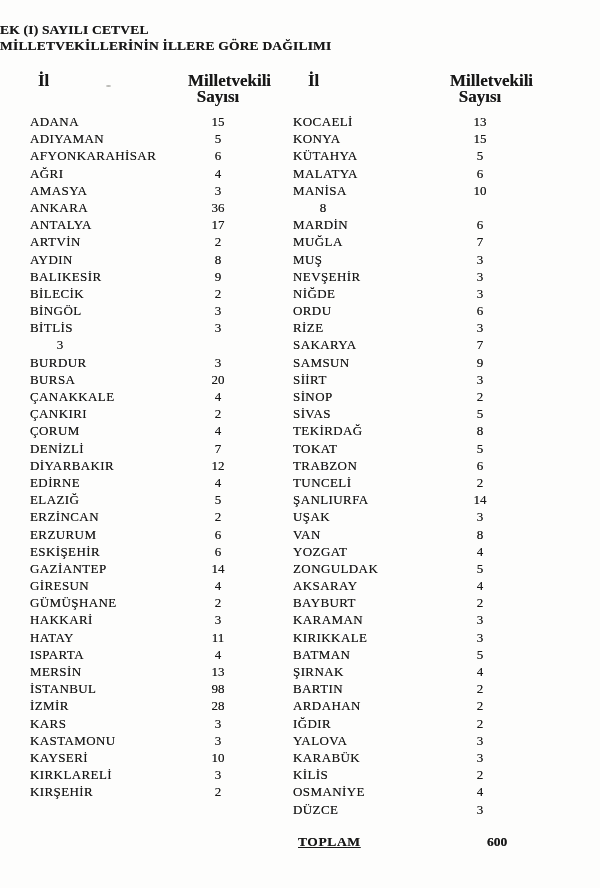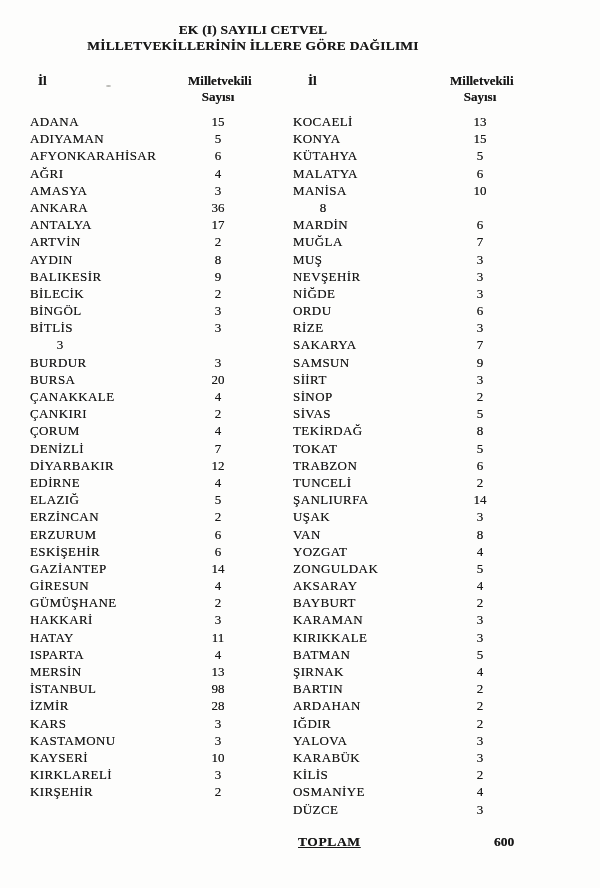--- a/index.html
+++ b/index.html
@@ -11,21 +11,21 @@
     overflow: hidden;
   }
   .page {
     position: relative;
     width: 600px; height: 888px;
     text-shadow: 0 0 0.6px rgba(25,25,25,0.65);
   }
   .doc-title {
     position: absolute;
     top: 22px; left: 0; width: 506px;
-    text-align: center;
+    text-align: left;
     font-weight: bold;
     font-size: 13.5px;
     line-height: 16px;
     letter-spacing: 0.2px;
   }
   .speck {
     position: absolute;
     left: 106px; top: 85px;
     width: 5px; height: 2px;
     background: #b9b9b4;
@@ -34,21 +34,21 @@
   .colgroup {
     position: absolute;
     top: 73px;
     font-size: 13px;
   }
   .colgroup-left  { left: 30px;  width: 218px; }
   .colgroup-right { left: 293px; width: 217px; }
   .hdr {
     display: flex;
     font-weight: bold;
-    font-size: 13px;
+    font-size: 17px;
     line-height: 16px;
     height: 32px;
   }
   .hdr-il { box-sizing: border-box; flex: 1; }
   .colgroup-left  .hdr-il { padding-left: 8px; }
   .colgroup-right .hdr-il { padding-left: 15px; }
   .hdr-mv { width: 60px; text-align: center; }
   .rows { margin-top: 8px; }
   .row {
     display: flex;
@@ -61,21 +61,21 @@
     letter-spacing: 0.4px;
   }
   .cell-num { width: 60px; text-align: center; }
   .total-row {
     margin-top: 15px;
     font-weight: bold;
     font-size: 13.5px;
     height: 18px; line-height: 18px;
   }
   .total-label { padding-left: 5px; letter-spacing: 0.6px; text-decoration: underline; }
-  .total-value { position: relative; left: 24px; }
+  .total-value { position: relative; left: 17px; }
 </style>
 </head>
 <body>
 
 <div class="page">
 
   <header class="doc-title">
     <div>EK (I) SAYILI CETVEL</div>
     <div>MİLLETVEKİLLERİNİN İLLERE GÖRE DAĞILIMI</div>
   </header>

